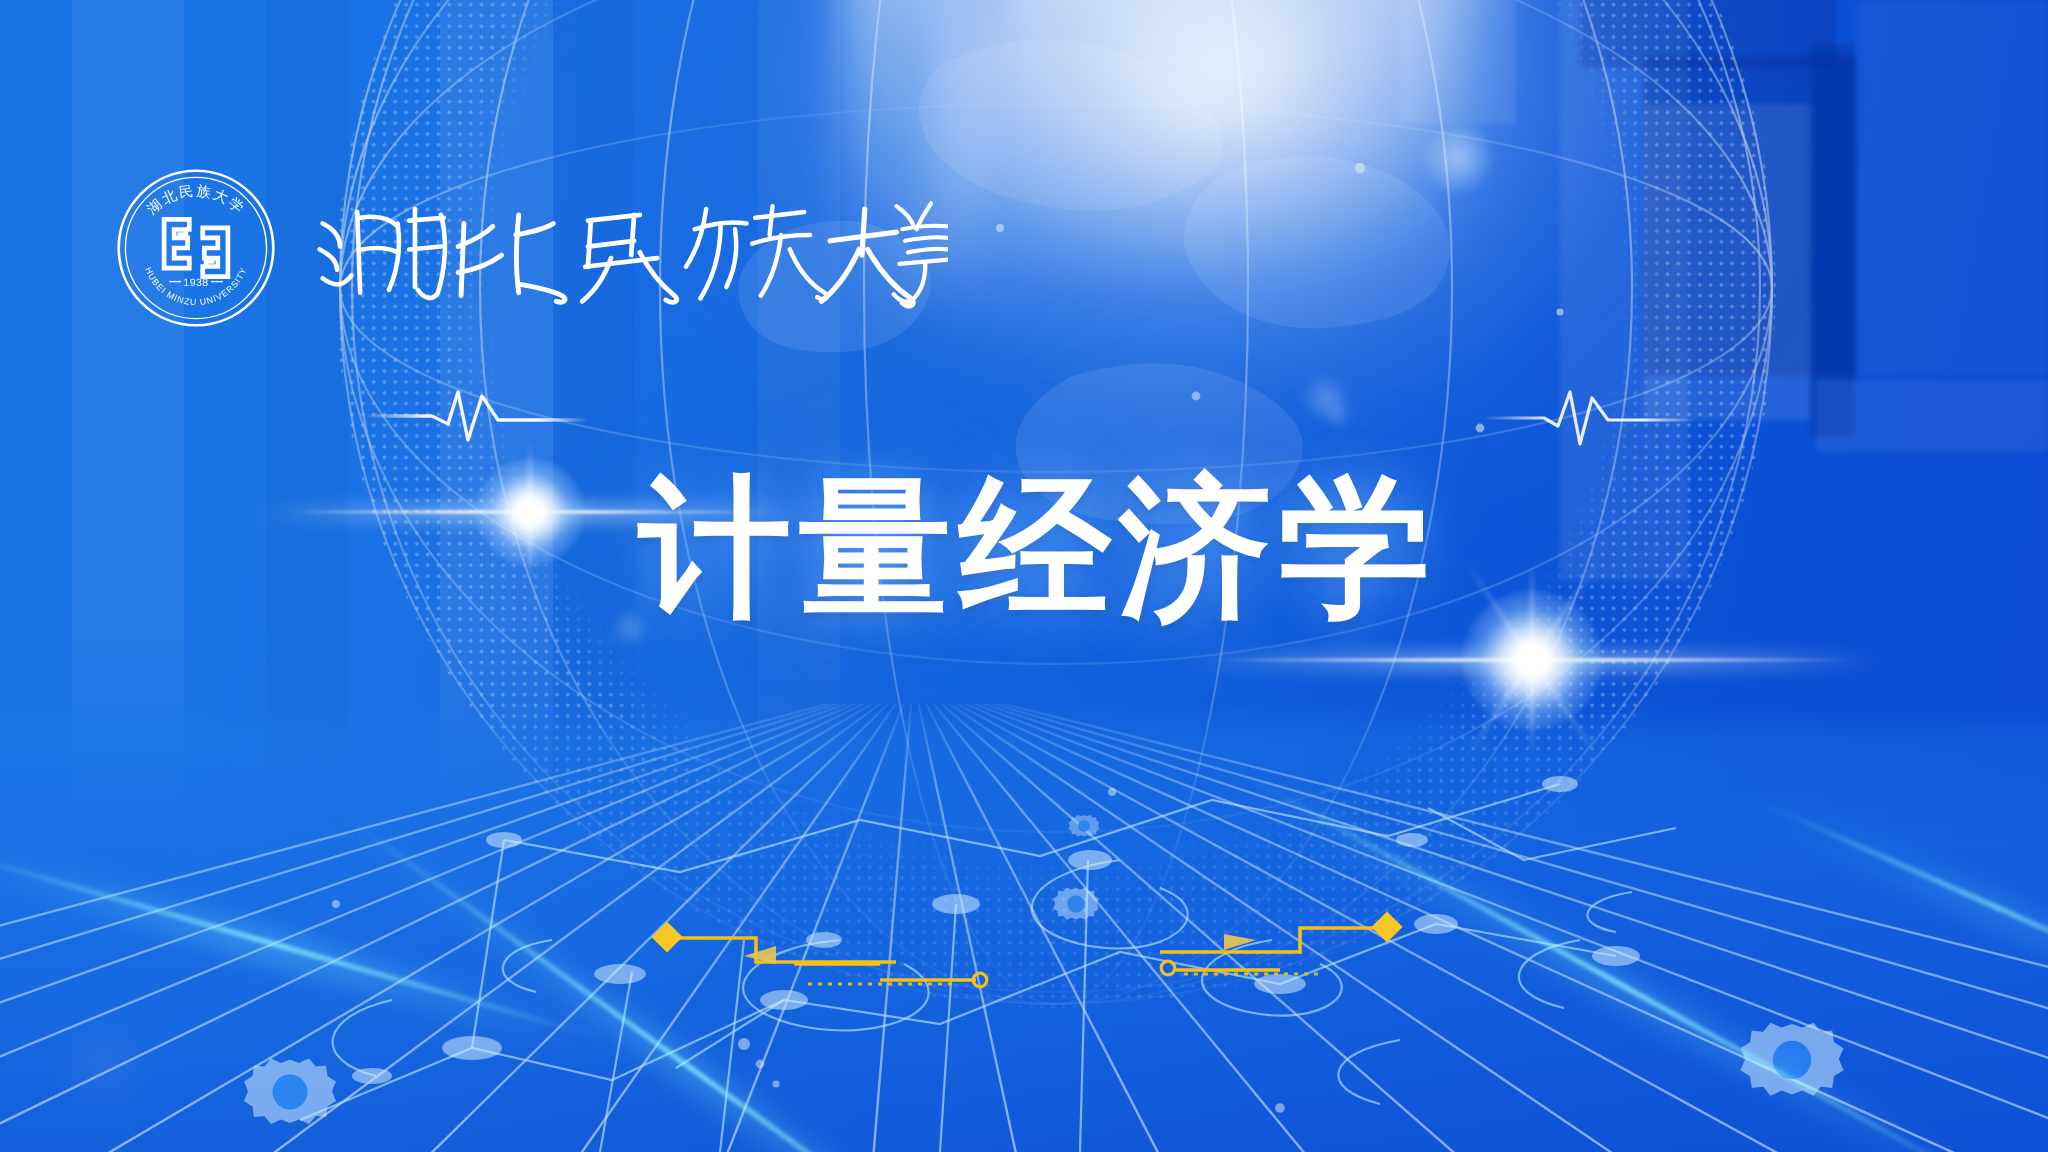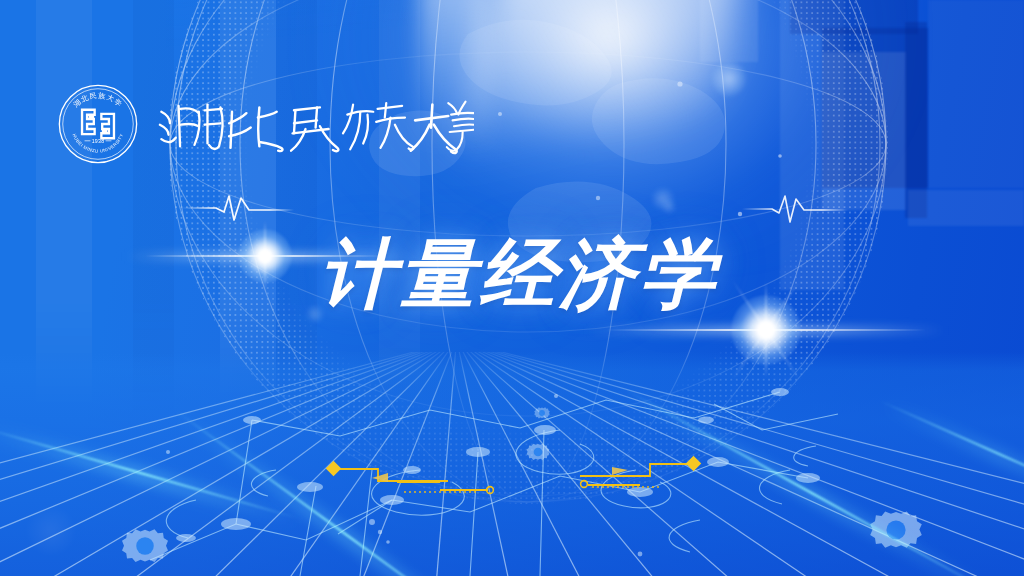--- a/index.html
+++ b/index.html
@@ -214,21 +214,20 @@
     display: block;
     height: 62px;
   }
 
   
   .title-wrap {
     position: absolute;
     left: 15px; right: 0;
     top: 236px;
     text-align: center;
-    font-style: italic;
   }
   .title {
     display: inline-block;
     margin: 0;
     font-family: "DejaVu Sans", "Liberation Sans", sans-serif;
     font-weight: 700;
     font-size: 76px;
     line-height: 1;
     letter-spacing: 4px;
     color: #ffffff;

